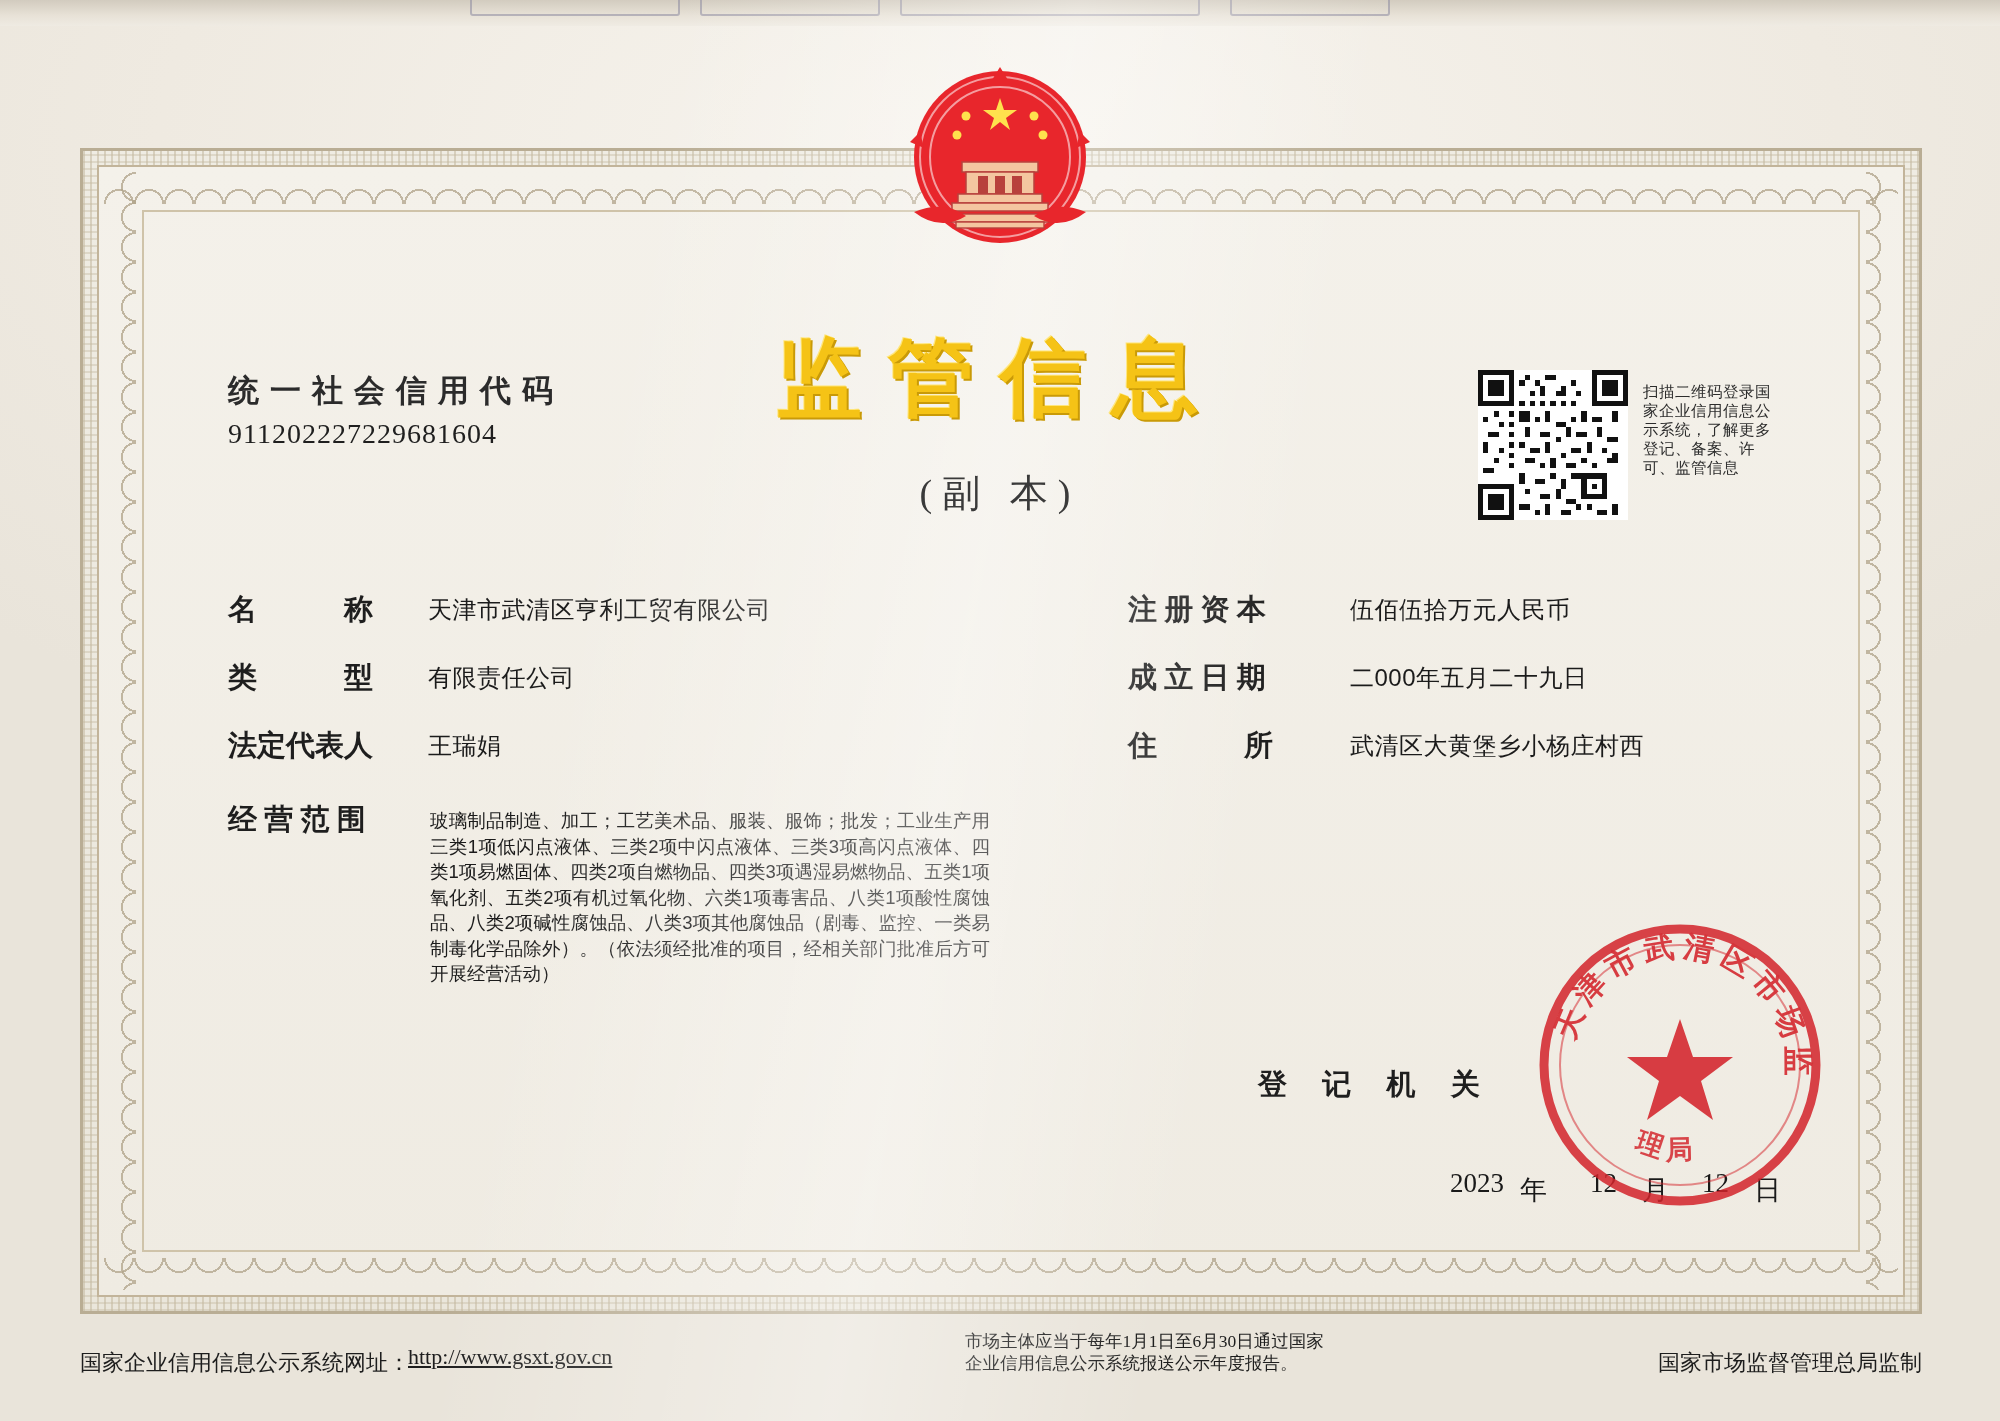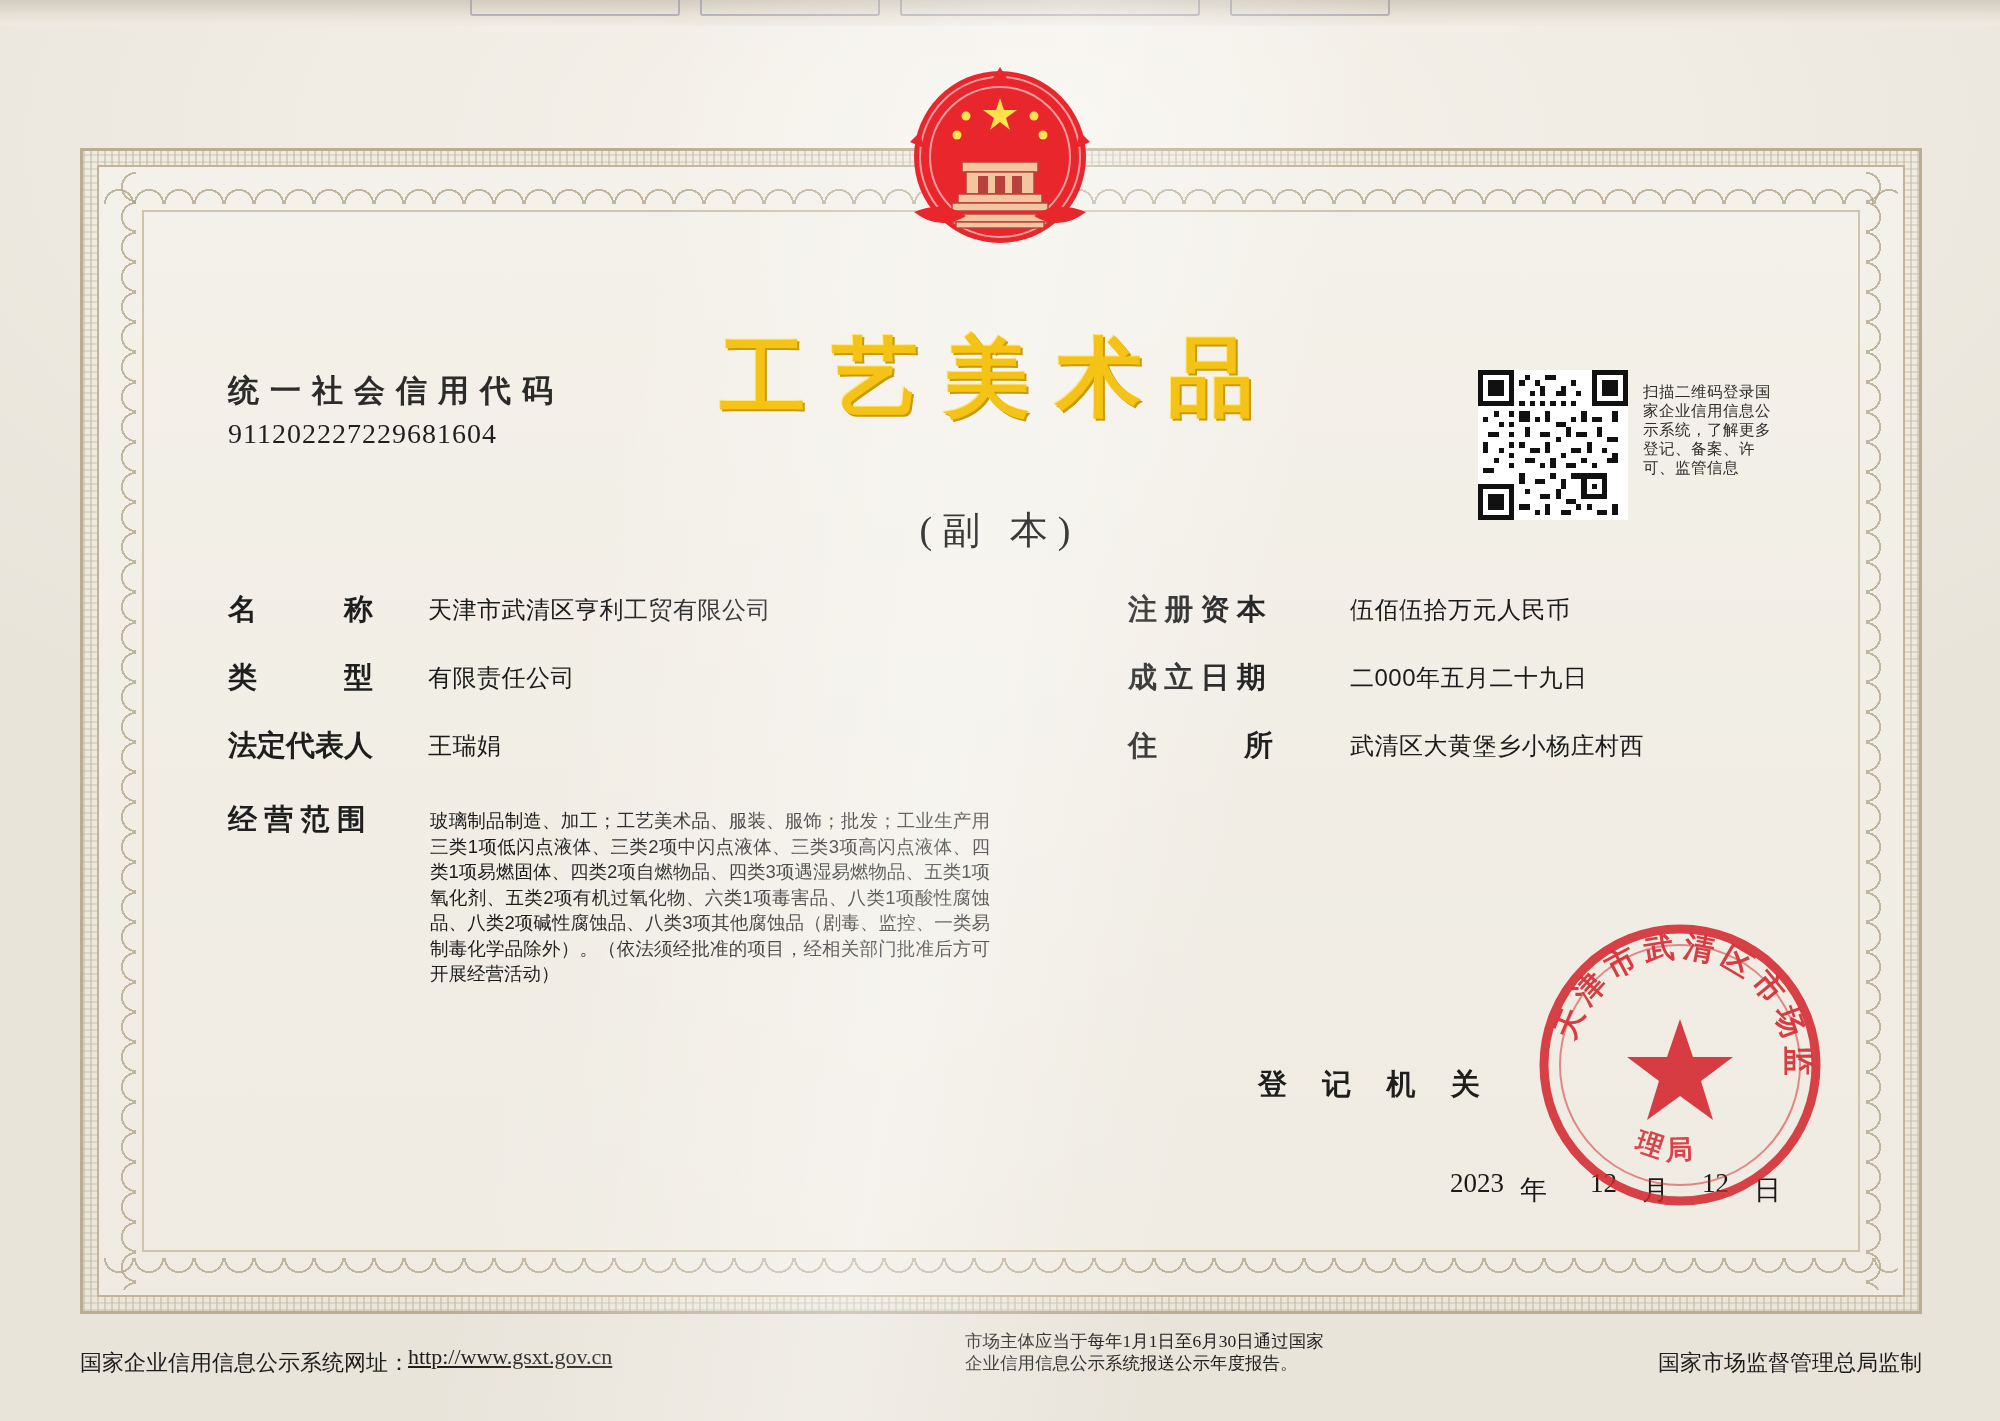--- a/index.html
+++ b/index.html
@@ -115,21 +115,20 @@
     color: #f5c316;
     text-shadow: 2px 2px 0 #c99a07, -1px -1px 0 #ffe67a;
     z-index: 5;
   }
   #subtitle {
     position: absolute; left: 720px; top: 468px; width: 560px;
     text-align: center;
     font-family: "Liberation Serif", serif;
     font-size: 38px; letter-spacing: 10px; color: #3a3a3a;
     z-index: 5;
-    margin-top: 37px;
   }
 
   
   #code-label {
     position: absolute; left: 228px; top: 370px;
     font-family: "Liberation Serif", serif;
     font-size: 31px; letter-spacing: 11px; color: #2b2b2b; font-weight: bold;
   }
   #code-value {
     position: absolute; left: 228px; top: 418px;
@@ -284,21 +283,21 @@
       <rect x="56" y="160" width="88" height="6"></rect>
     </g>
 
     <g fill="#e8262c">
       <path d="M14 150 q30 -12 52 4 q-26 16 -52 -4Z"></path>
       <path d="M186 150 q-30 -12 -52 4 q26 16 52 -4Z"></path>
     </g>
   </svg>
 </div>
 
-<div id="title">工艺美术品</div>
+<div id="title">监管信息</div>
 <div id="subtitle">(副 本)</div>
 
 <div id="code-label">统一社会信用代码</div>
 <div id="code-value">911202227229681604</div>
 
 <div id="qr">
   <svg viewBox="0 0 29 29" width="150" height="150" shape-rendering="crispEdges" aria-hidden="true">
     <rect width="29" height="29" fill="#fff"></rect>
     <g fill="#111">
 

